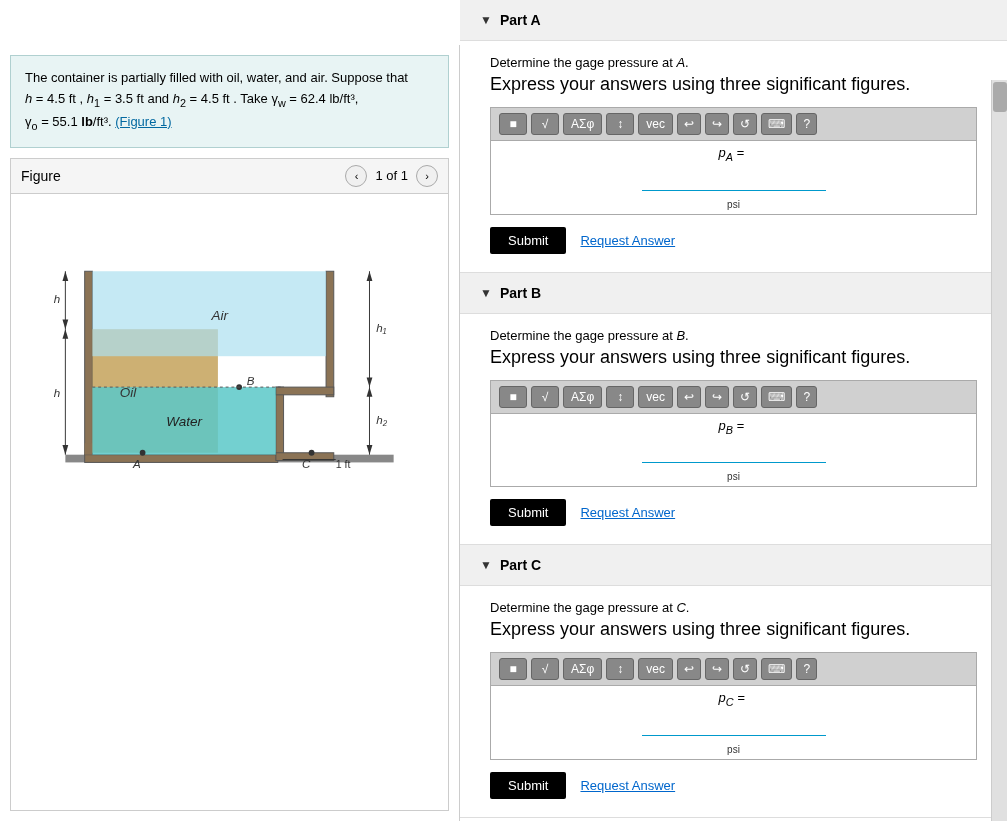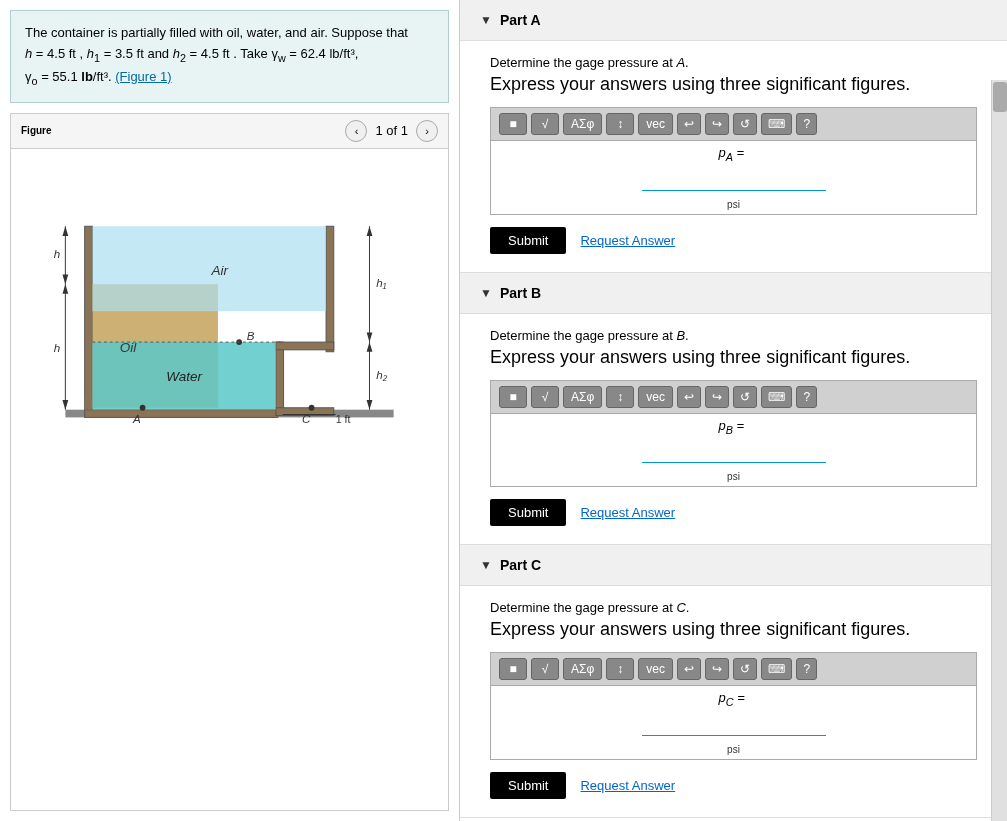--- a/index.html
+++ b/index.html
@@ -6,20 +6,21 @@
     body { font-family: Arial, sans-serif; font-size: 13px; background: #fff; display: flex; width: 1007px; min-height: 821px; }
 
     
     .left-panel {
       width: 460px;
       padding: 10px;
       border-right: 1px solid #ccc;
       display: flex;
       flex-direction: column;
       gap: 10px;
+      margin-top: 45px;
     }
 
     .problem-box {
       background: #e8f4f4;
       border: 1px solid #b0d0d0;
       padding: 12px 14px;
       font-size: 13px;
       line-height: 1.6;
     }
     .problem-box a { color: #0369a1; text-decoration: underline; }
@@ -32,22 +33,22 @@
     .figure-header {
       display: flex;
       align-items: center;
       justify-content: space-between;
       padding: 6px 10px;
       border-bottom: 1px solid #ccc;
       background: #f5f5f5;
     }
 
     .figure-header .title {
-      font-weight: bold;
-      font-size: 10px;
+      font-weight: normal;
+      font-size: 14px;
     }
 
     .figure-nav {
       display: flex;
       align-items: center;
       gap: 8px;
       font-size: 13px;
     }
 
     .nav-btn {

